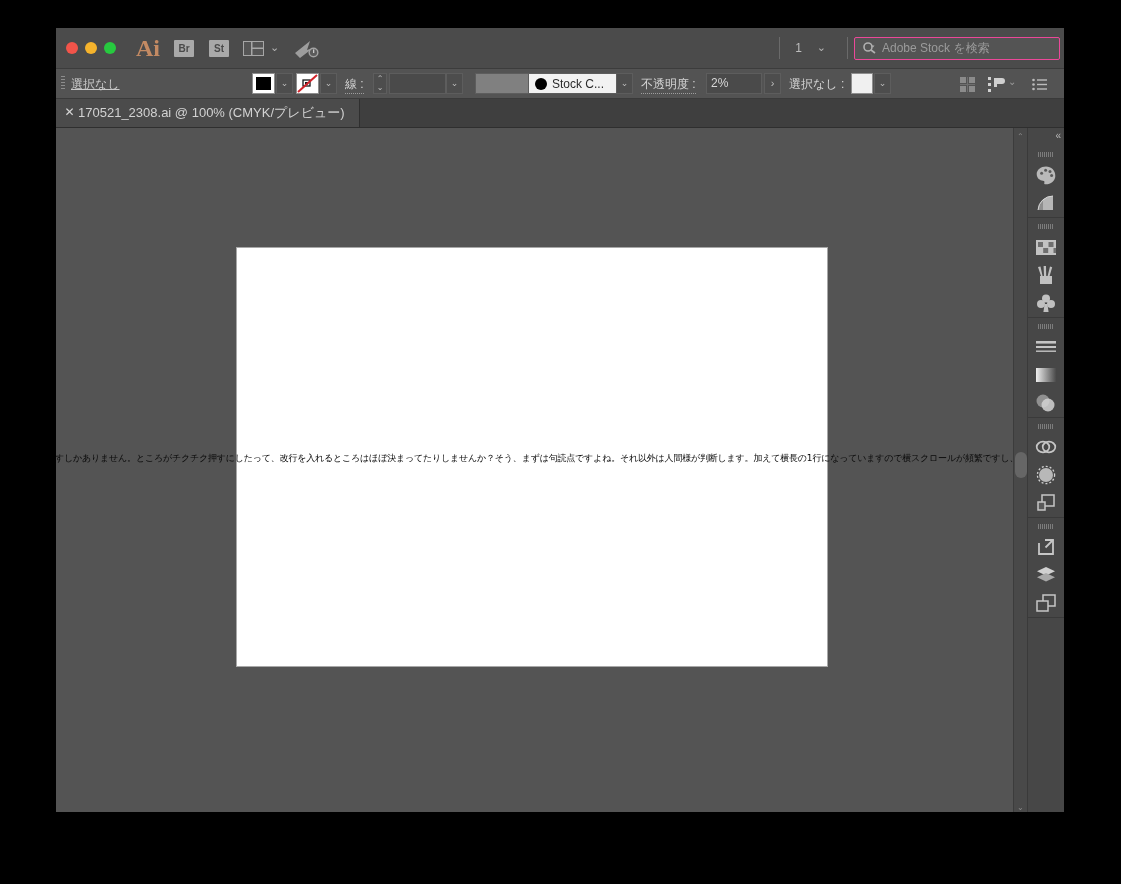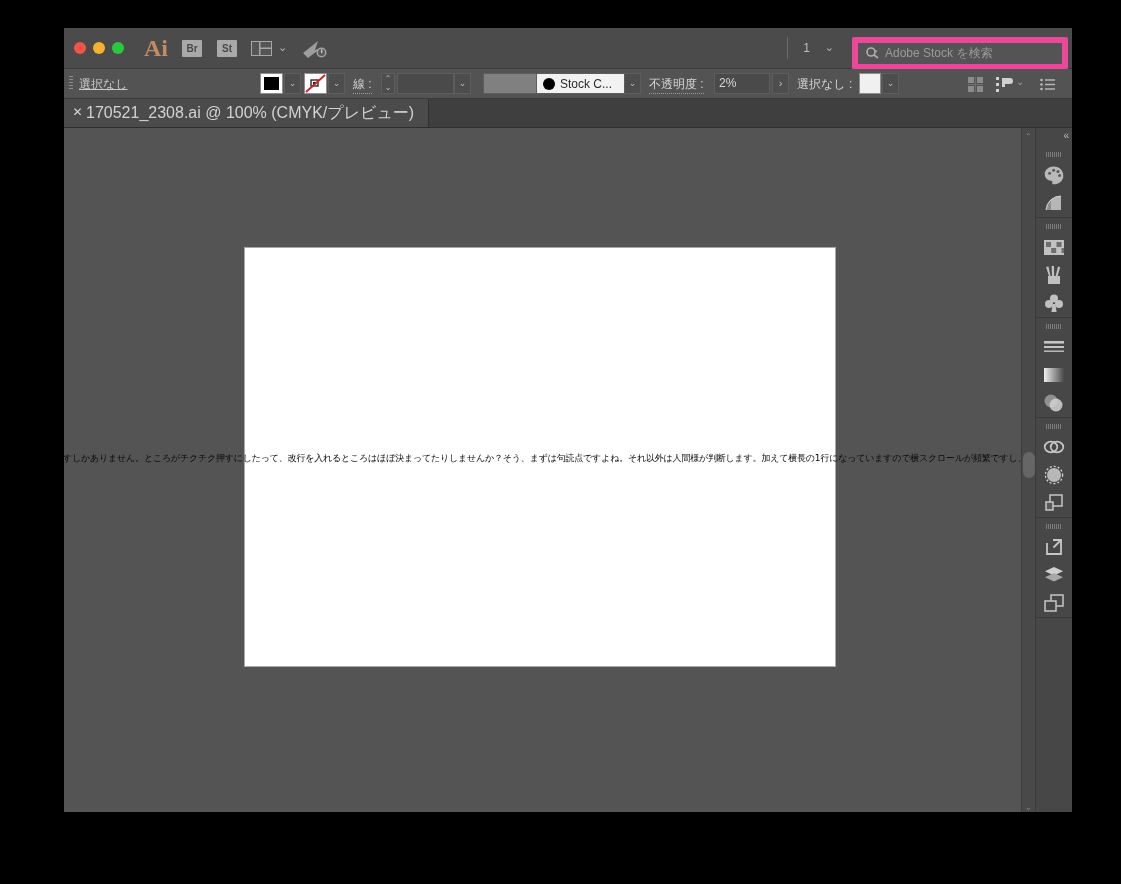--- a/index.html
+++ b/index.html
@@ -12,21 +12,20 @@
     font-family: "Liberation Sans", sans-serif;
   }
   #app {
     position: absolute;
     left: 56px;
     top: 28px;
     width: 1008px;
     height: 784px;
     background: #535353;
     overflow: hidden;
-    margin-left: 8px;
   }
   
   #titlebar {
     position: relative;
     height: 40px;
     background: #4b4b4b;
     border-bottom: 1px solid #3c3c3c;
   }
   .traffic {
     position: absolute;
@@ -105,21 +104,21 @@
     height: 22px;
     background: #6a6a6a;
   }
   #stock-search {
     position: absolute;
     right: 4px;
     top: 9px;
     width: 204px;
     height: 21px;
     background: #545454;
-    border: 6px solid #ec4899;
+    border: 1px solid #ec4899;
     border-radius: 2px;
   }
   #stock-search .sicon {
     position: absolute;
     left: 7px;
     top: 3px;
     width: 15px;
     height: 15px;
   }
   #stock-search .splaceholder {
@@ -390,21 +389,21 @@
     border-bottom: 1px solid #2f2f2f;
   }
   #doc-tab {
     position: absolute;
     left: 0;
     top: 0;
     height: 28px;
     padding: 0 14px 0 22px;
     background: #4b4b4b;
     color: #d2d2d2;
-    font-size: 16px;
+    font-size: 13px;
     line-height: 28px;
     white-space: nowrap;
     border-right: 1px solid #2f2f2f;
   }
   #tab-close {
     position: absolute;
     left: 8px;
     top: 7px;
     width: 11px;
     height: 12px;

